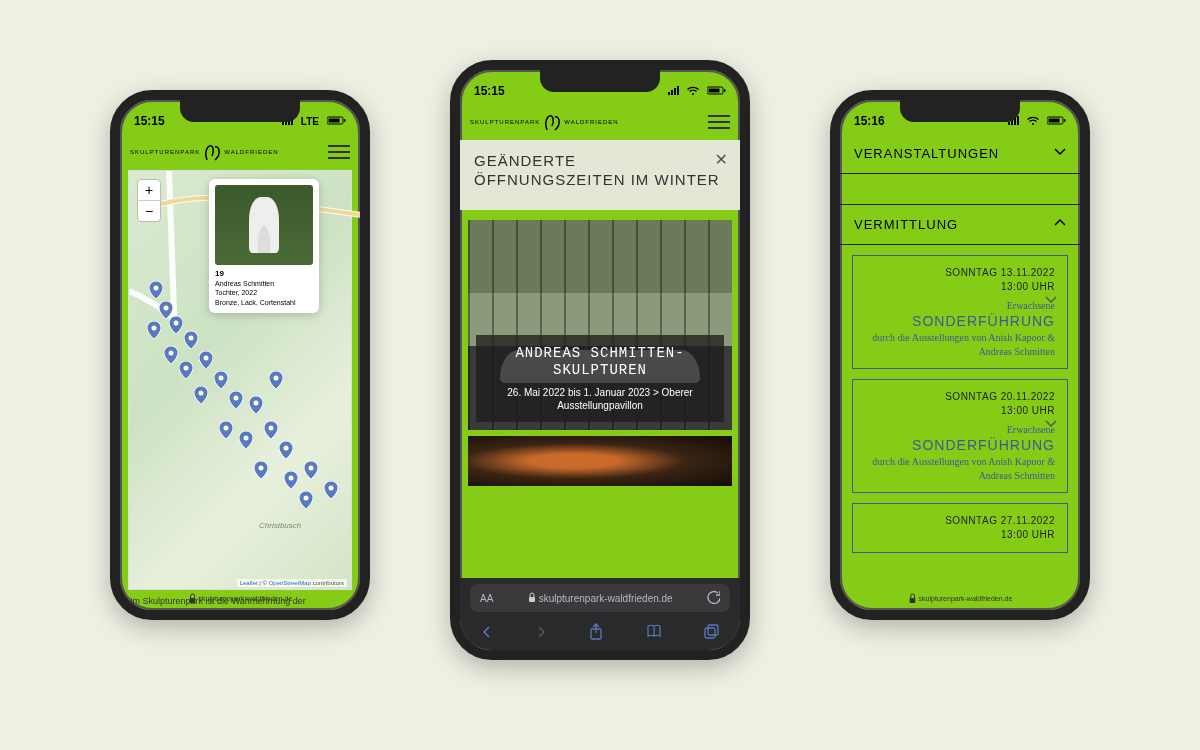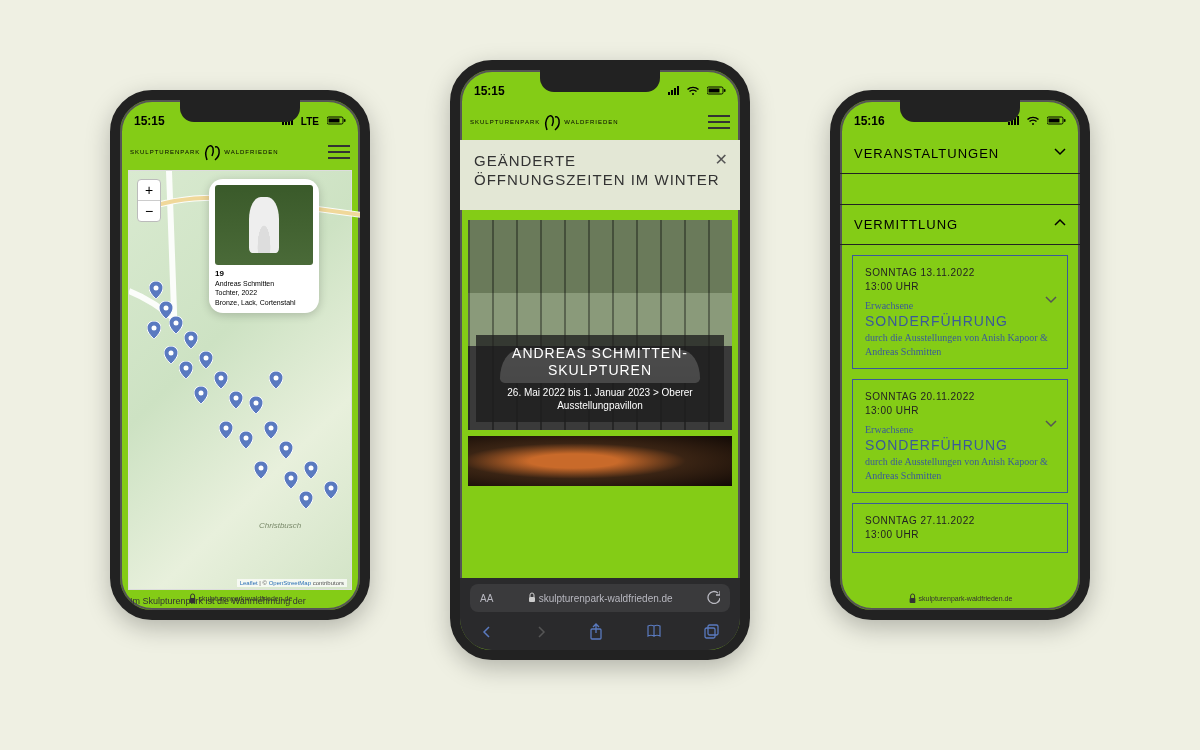--- a/index.html
+++ b/index.html
@@ -51,21 +51,21 @@
 
   
   .map { position:relative; margin:0 8px; height: 420px; background: linear-gradient(135deg,#d9ead0 0%,#cde2c3 40%,#e8f0dc 70%,#d3e4c7 100%); border:1px solid #ddd;}
   .zoom { position:absolute; top:8px; left:8px; background:#fff; border:1px solid #bbb; border-radius:4px; width:24px; font-size:14px; text-align:center; line-height:20px;}
   .zoom div { border-bottom:1px solid #ccc; cursor:pointer;}
   .zoom div:last-child{border:none;}
   .marker { position:absolute; width:14px; height:18px; }
   .marker svg { width:100%; height:100%; }
   .popup {
     position:absolute; top:8px; left:80px; width:110px;
-    background:#fff; border-radius:14px; padding:6px;
+    background:#fff; border-radius:6px; padding:6px;
     box-shadow:0 2px 10px rgba(0,0,0,0.2);
     font-size:7px; line-height:1.3;
   }
   .popup .thumb { width:100%; height:80px; background:linear-gradient(#3a5a2a,#4a6a38); border-radius:3px; position:relative; margin-bottom:4px;}
   .popup .thumb::after{content:"";position:absolute;left:35%;top:15%;width:30%;height:70%;background:radial-gradient(ellipse at 50% 90%,#ddd 0 30%,transparent 31%),linear-gradient(#eee,#eee);border-radius:40% 40% 10% 10%;}
   .popup b { font-size:8px; }
   .popup::after{content:"";position:absolute;bottom:-8px;left:50%;transform:translateX(-50%);border:8px solid transparent;border-top-color:#fff;}
   .map-attrib{position:absolute;bottom:2px;right:4px;font-size:6px;color:#555;background:rgba(255,255,255,0.7);padding:1px 3px;}
   .map-attrib a{color:#2a6fb5;}
   .roads{position:absolute;inset:0;}
@@ -77,34 +77,34 @@
   
   .notice{background:#e3e7d5;margin:0;padding:12px 14px;position:relative;}
   .notice h3{font-size:15px;font-weight:400;letter-spacing:1px;color:#333;line-height:1.25;margin-bottom:8px;}
   .notice p{font-size:13px;color:#333;line-height:1.35;}
   .notice a{color:#333;text-decoration:underline;}
   .notice .close{position:absolute;top:10px;right:12px;font-size:16px;color:#555;cursor:pointer;}
   .hero{position:relative;margin:10px 8px 6px;height:210px;background:linear-gradient(#6a7a5a 0 35%, #8a9a7a 35% 60%, #3a3a3a 60% 100%);overflow:hidden;}
   .hero .windows{position:absolute;inset:0;background:repeating-linear-gradient(90deg,rgba(0,0,0,0.35) 0 2px,transparent 2px 24px);}
   .hero .sculp{position:absolute;left:12%;bottom:22%;width:76%;height:16%;background:linear-gradient(#eee,#ddd);border-radius:40px 40px 10px 10px / 60px 60px 10px 10px;}
   .hero .overlay{position:absolute;left:8px;right:8px;bottom:8px;background:rgba(30,30,30,0.78);color:#fff;text-align:center;padding:10px 6px;}
-  .hero .overlay h4{font-size:14px;font-weight:400;letter-spacing:1px;line-height:1.25;margin-bottom:6px;}
+  .hero .overlay h4{font-size:14px;font-weight:400;letter-spacing:1px;line-height:1.25;margin-bottom:6px;font-family:Liberation Mono, monospace;}
   .hero .overlay p{font-size:10px;line-height:1.3;}
   .hero2{margin:0 8px;height:50px;background:radial-gradient(ellipse at 40% 50%,#c96a2a 0 20%,#3a2414 50%,#120a06 100%);}
 
   .safari-bar{position:absolute;bottom:0;left:0;right:0;height:72px;background:#2a2a2c;color:#b8b8c0;}
   .addr{display:flex;align-items:center;justify-content:space-between;background:#3a3a3c;margin:6px 10px;height:28px;border-radius:8px;padding:0 10px;font-size:10px;}
   .addr .mid{display:flex;align-items:center;gap:4px;}
   .toolbar{display:flex;justify-content:space-around;align-items:center;height:30px;color:#5a7abf;font-size:16px;}
 
   
   .accordion-head{display:flex;justify-content:space-between;align-items:center;padding:12px 14px;border-top:1px solid #222;border-bottom:1px solid #222;font-size:13px;letter-spacing:1px;cursor:pointer;}
   .accordion-head.no-top{border-top:none;gap:7px;}
   .gap{height:30px;}
-  .event-card{border:1px solid #3a5a9a;margin:10px 12px;padding:10px 12px;position:relative;}
+  .event-card{border:1px solid #3a5a9a;margin:10px 12px;padding:10px 12px;position:relative;text-align:right;}
   .event-card .date{font-size:10px;letter-spacing:0.5px;color:#222;line-height:1.4;}
   .event-card .aud{font-size:10px;color:#3a5a9a;font-family:Georgia,serif;margin-top:6px;}
   .event-card h5{font-size:14px;font-weight:400;letter-spacing:1px;color:#3a5a9a;margin:2px 0;}
   .event-card .sub{font-size:10px;color:#3a5a9a;font-family:Georgia,serif;line-height:1.35;}
   .event-card .chev{position:absolute;top:36px;right:10px;color:#555;}
 
   .chev-svg{width:12px;height:12px;}
 </style>
 </head>
 <body>

